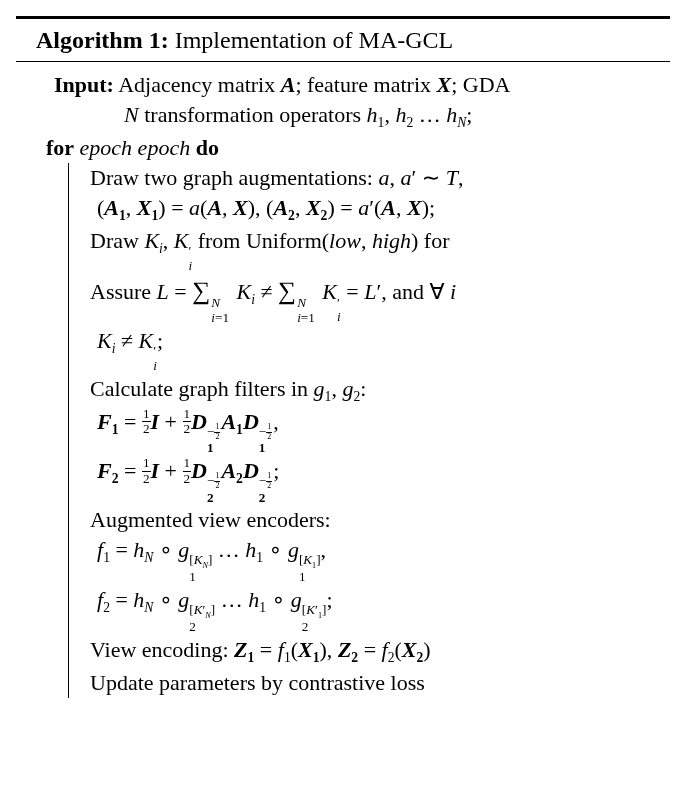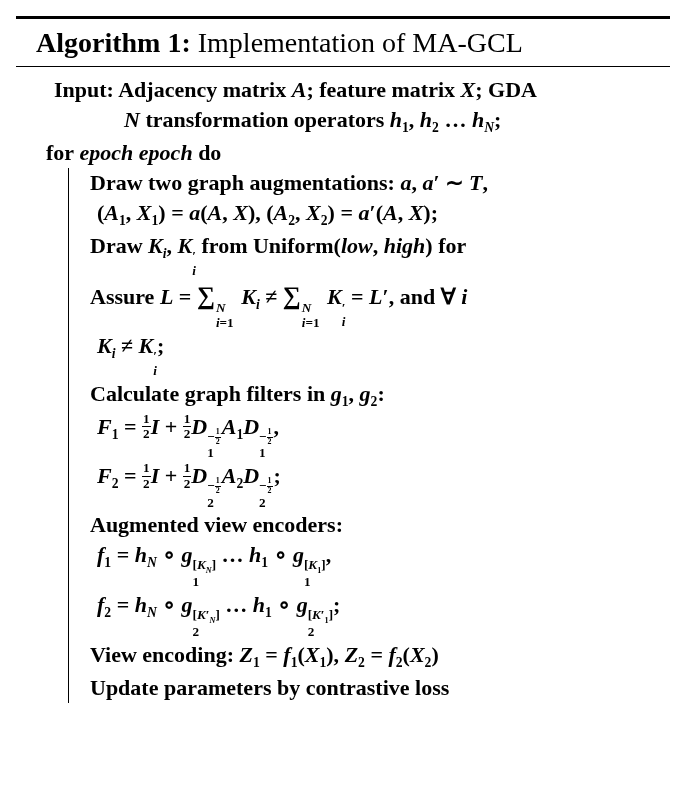--- a/index.html
+++ b/index.html
@@ -3,24 +3,24 @@
 <meta charset="utf-8">
 <style>
   html,body{margin:0;padding:0;background:#ffffff;}
   body{
     width:686px;height:790px;overflow:hidden;
     font-family:"Liberation Serif", serif;color:#000;
   }
   .figure{margin:16px 16px 0 16px;}
   .rule-top{border-top:3px solid #000;}
   .rule-mid{border-top:1.6px solid #000;}
-  .caption{font-size:28px;padding:8px 6px 7px 20px;white-space:nowrap;}
+  .caption{font-size:24px;padding:8px 6px 7px 20px;white-space:nowrap;}
   .caption b{font-weight:bold;}
   .content{font-size:22px;padding:8px 0 10px 30px;line-height:1.36;}
-  .line{white-space:nowrap;font-weight:bold;}
+  .line{white-space:nowrap;}
   .io{padding-left:8px;}
   .cont{padding-left:78px;}
   .for-block{
     margin-left:22px;
     border-left:1.6px solid #000;
     padding-left:21px;
   }
   .m{padding-left:7px;}
   
   i{font-style:italic;}

